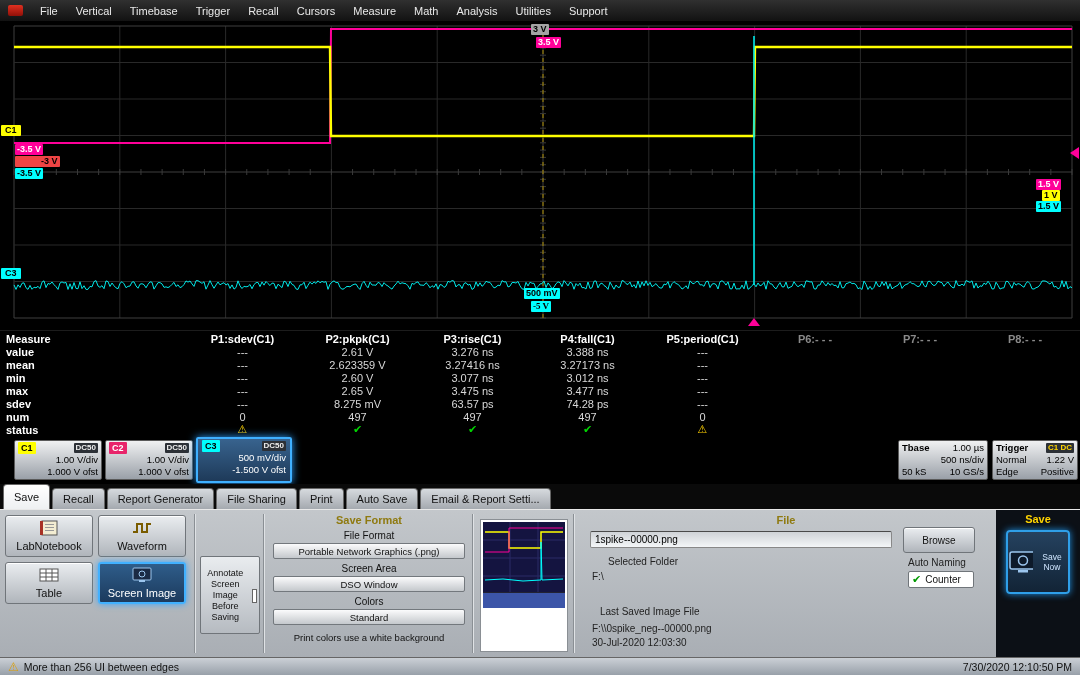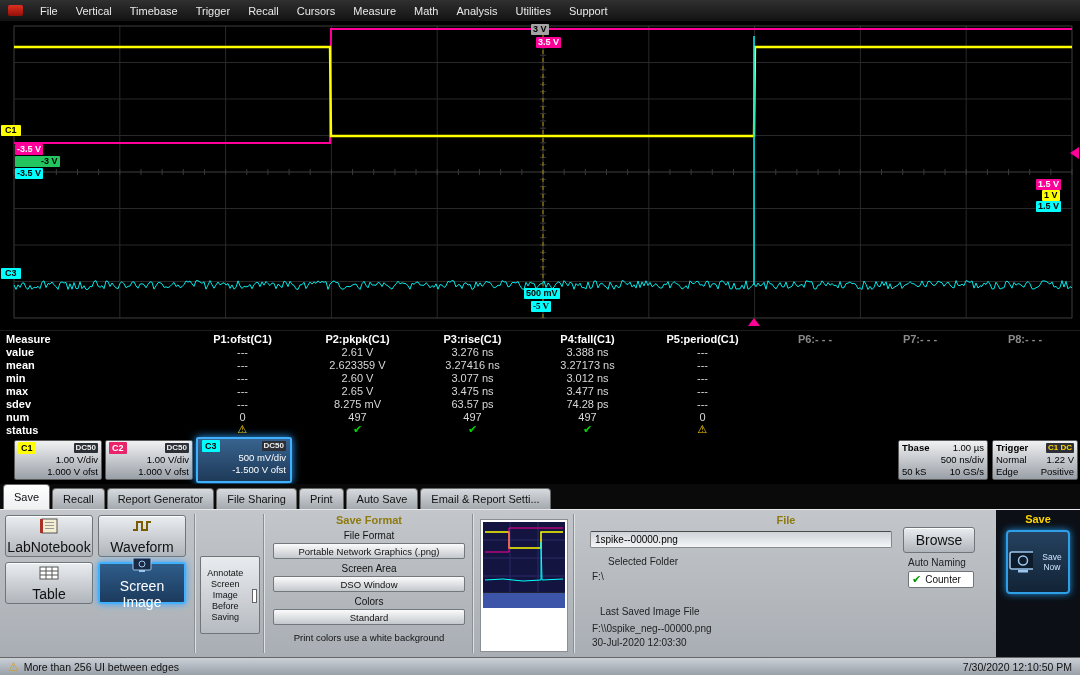--- a/index.html
+++ b/index.html
@@ -44,42 +44,42 @@
   
   .dialog{position:absolute;top:484px;left:0;width:1080px;height:173px;background:#b4b8bd}
   .tabbar{position:absolute;top:0;left:0;width:1080px;height:25px;background:#0a0a0a;display:flex;align-items:flex-end;padding-left:3px}
   .tab{height:21px;margin-right:2px;padding:0 10px;font-size:11px;color:#111;background:linear-gradient(#d6dade,#a4a9af);border:1px solid #666;border-bottom:none;border-radius:4px 4px 0 0;font-family:inherit;cursor:default;white-space:nowrap}
   .tab.active{background:linear-gradient(#ffffff,#eef0f2);height:25px}
   .close-btn{position:absolute;right:2px;bottom:0;width:46px;height:21px;background:linear-gradient(#5c6168,#2c3036);color:#eee;font-size:11px;border:1px solid #888;border-bottom:none;border-radius:4px 4px 0 0;font-family:inherit;cursor:default}
   .dialog-body{position:absolute;top:25px;left:0;width:1080px;height:148px;background:linear-gradient(#c3c7cb,#a9aeb4);border-top:1px solid #e8e8e8}
   .vsep{position:absolute;top:4px;bottom:4px;width:2px;border-left:1px solid #8a8f94;border-right:1px solid #dfe2e5}
 
   .side-buttons{position:absolute;left:5px;top:5px;display:grid;grid-template-columns:88px 88px;grid-auto-rows:42px;gap:5px}
-  .side-btn{background:linear-gradient(#eaedf0,#b0b5bb);border:1px solid #70757a;border-radius:3px;box-shadow:inset 0 1px 0 #fff;display:flex;flex-direction:column;align-items:center;justify-content:center;gap:2px;font-size:14px;color:#111;font-family:inherit;cursor:default}
+  .side-btn{background:linear-gradient(#eaedf0,#b0b5bb);border:1px solid #70757a;border-radius:3px;box-shadow:inset 0 1px 0 #fff;display:flex;flex-direction:column;align-items:center;justify-content:center;gap:2px;font-size:11px;color:#111;font-family:inherit;cursor:default}
   .side-btn.selected{background:linear-gradient(#2f5d8a,#1c3a5d);color:#fff;border:2px solid #41b1ff;box-shadow:0 0 7px #35a5ff}
 
   .annotate{position:absolute;left:200px;top:46px;width:60px;height:78px;background:linear-gradient(#e9ecef,#b6bbc1);border:1px solid #70757a;border-radius:2px;font-size:9px;line-height:11px;color:#111;display:flex;flex-direction:row;align-items:center;padding:4px 2px 3px;gap:4px;text-align:center;font-family:inherit;cursor:default}
   .annotate .cb{width:14px;height:14px;background:#fff;border:1px solid #666}
 
   .savefmt{position:absolute;left:266px;top:0;width:206px;height:148px;display:flex;flex-direction:column;align-items:center;font-size:10px;color:#111}
   .sec-title{color:#8f7a10;font-weight:bold;font-size:11px;margin-top:4px}
   .fmt-label{margin-top:4px}
   .dropdown{width:192px;height:16px;margin-top:2px;background:linear-gradient(#fbfbfc,#c4c8cc);border:1px solid #73787d;border-radius:2px;font-size:9.5px;color:#111;font-family:inherit;cursor:default}
   .fmt-note{margin-top:7px;font-size:9.5px}
 
   .preview{position:absolute;left:480px;top:9px;width:88px;height:133px;background:#fff;border:1px solid #8a8f94;padding:2px}
   .pv-screen{width:82px;height:70px;background:#141440;position:relative;overflow:hidden}
   .pv-mid{width:82px;height:16px;background:#3c55a8;border-top:1px solid #223}
   .pv-bottom{width:82px;height:41px;background:#fff}
 
   .filesec{position:absolute;left:576px;top:0;width:420px;height:148px;font-size:10px;color:#111}
   .filesec .sec-title{position:absolute;left:0;width:100%;text-align:center;top:0}
   .filefield{position:absolute;left:14px;top:21px;width:302px;height:17px;border:1px solid #888;border-top-color:#4a4a4a;background:linear-gradient(#cfd3d7,#f4f6f8);font-size:10px;padding:0 4px;font-family:inherit;color:#000;border-radius:2px}
   .lbl{position:absolute;color:#222}
-  .browse{position:absolute;left:327px;top:17px;width:72px;height:26px;background:linear-gradient(#eaedf0,#b0b5bb);border:1px solid #70757a;border-radius:3px;box-shadow:inset 0 1px 0 #fff;font-size:14px;font-family:inherit;color:#111;cursor:default}
+  .browse{position:absolute;left:327px;top:17px;width:72px;height:26px;background:linear-gradient(#eaedf0,#b0b5bb);border:1px solid #70757a;border-radius:3px;box-shadow:inset 0 1px 0 #fff;font-size:10px;font-family:inherit;color:#111;cursor:default}
   .counterbox{position:absolute;left:332px;top:61px;width:66px;height:17px;background:#fff;border:1px solid #70757a;border-radius:2px;display:flex;align-items:center;gap:4px;padding:0 3px;cursor:default}
   .cbx{color:#009900;font-weight:bold;font-size:11px;font-family:"DejaVu Sans",sans-serif;line-height:11px}
 
   .savepanel{position:absolute;left:996px;top:0;width:84px;height:148px;background:#0c1016;display:flex;flex-direction:column;align-items:center}
   .savepanel .sec-title{color:#ffd400;margin-top:3px}
   .save-now{margin-top:5px;width:64px;height:64px;background:linear-gradient(#25425f,#122436);border:2px solid #2f9fe8;border-radius:4px;box-shadow:0 0 7px #1f8fe0;color:#cfe6ff;font-size:8.5px;display:flex;align-items:center;justify-content:center;gap:3px;font-family:inherit;cursor:default}
 
   
   .statusbar{position:absolute;top:657px;left:0;width:1080px;height:18px;background:linear-gradient(#cbd0d6,#98a0a9);display:flex;align-items:center;font-size:10.5px;color:#111;padding:0 8px;gap:5px;border-top:1px solid #666}
   .warn-ic{color:#dd9e00;font-family:"DejaVu Sans",sans-serif;font-size:12px;line-height:12px}
@@ -225,35 +225,35 @@
         <polyline points="14,25 330,25 331,114 754,114 755,25 1072,25" fill="none" stroke="#ffff00" stroke-width="2.4"></polyline>
         <polyline points="14,262.8941723704338 16,267.4315457344055 18,262.8312611579895 20,265.4178204536438 22,261.26879930496216 24,260.87119722366333 26,265.71421098709106 28,267.4015393257141 30,263.3925938606262 32,267.29449129104614 34,265.1892018318176 36,265.7927289009094 38,264.3056950569153 40,266.62720918655396 42,260.1663899421692 44,258.79842069745064 46,265.56036323308945 48,261.45174527168274 50,262.15862107276917 52,259.9790794849396 54,262.6976208984852 56,264.70904886722565 58,267.43353378772736 60,260.97978162765503 62,259.8882899284363 64,261.00944498181343 66,260.4199198484421 68,267.4339739382267 70,261.76590275764465 72,267.2484667301178 74,260.56034207344055 76,266.45661023259163 78,266.6879097223282 80,259.7729216814041 82,266.62052431702614 84,263.73160791397095 86,267.42964029312134 88,267.3257164955139 90,264.34763193130493 92,264.84383630752563 94,259.6390976905823 96,258.601885586977 98,263.97495022043586 100,265.36713099479675 102,263.67028403282166 104,266.698828458786 106,258.91026854515076 108,259.617882758379 110,264.4939104914665 112,260.99880170822144 114,263.75444746017456 116,265.8542094230652 118,266.7751383781433 120,261.26576948165894 122,259.66643476486206 124,261.8233259022236 126,265.7071589231491 128,264.3328765630722 130,264.05343329906464 132,260.1085218191147 134,259.8082391321659 136,263.95070201158524 138,266.23652505874634 140,262.1511559486389 142,261.69553232192993 144,262.63997888565063 146,265.7936387062073 148,262.3218560218811 150,259.84090280532837 152,260.2431743443012 154,267.1293310523033 156,263.86865162849426 158,260.6375467777252 160,260.62045815587044 162,261.8876659274101 164,265.3641886115074 166,264.85386776924133 168,265.5720045566559 170,264.4792854785919 172,262.33335518836975 174,260.36591839790344 176,264.5124764740467 178,262.8144394159317 180,265.6095801591873 182,264.7127825021744 184,262.518722653389 186,258.94163858890533 188,260.1373762190342 190,259.0047450661659 192,261.8526826798916 194,264.4078722000122 196,258.72521114349365 198,258.6891796551645 200,260.01789862662554 202,261.3458956480026 204,259.7501014471054 206,267.1774303019047 208,263.0768163204193 210,258.64756655693054 212,262.72506522759795 214,266.2737863063812 216,262.9639747142792 218,260.00164008140564 220,262.8342161476612 222,261.5693665742874 224,260.719638466835 226,263.04092514514923 228,261.576065659523 230,266.40467274188995 232,262.9115654230118 234,267.10842430591583 236,265.5067163705826 238,258.8289986848831 240,263.85352316498756 242,266.52447843551636 244,264.26610136032104 246,264.829562664032 248,264.44215726852417 250,262.5040316581726 252,266.7561526298523 254,262.58890104293823 256,260.6787905693054 258,260.39081171154976 260,264.61975330114365 262,259.95114159584045 264,263.163621455431 266,259.47723066806793 268,261.59454956650734 270,263.5490417480469 272,261.11122703552246 274,261.3552436828613 276,266.72747230529785 278,262.2115249633789 280,263.78674125671387 282,265.6542625427246 284,259.1291217803955 286,260.12803676724434 288,264.5746964812279 290,259.28286814689636 292,262.4250870049 294,263.3585673570633 296,266.8787542581558 298,267.4836674928665 300,262.8891797065735 302,262.7485203742981 304,260.2311062812805 306,266.6083610355854 308,263.2325314283371 310,260.1116632223129 312,262.1281911432743 314,259.87722849845886 316,261.3978653252125 318,258.8289042711258 320,260.8329781591892 322,259.4173970222473 324,260.26756742596626 326,259.6192316412926 328,267.35277649760246 330,262.1820743083954 332,260.03719115257263 334,258.84307196736336 336,260.6176592707634 338,260.5030433833599 340,265.43409073352814 342,267.1615835428238 344,266.8472157716751 346,264.8479744195938 348,264.39184868335724 350,264.81794226169586 352,263.3112145662308 354,262.3017727136612 356,262.05019867420197 358,265.26070845127106 360,267.47800266742706 362,261.6564793586731 364,259.3236355781555 366,263.3190543949604 368,265.8231076002121 370,260.1094659566879 372,263.0136891901493 374,263.02151560783386 376,263.2501599788666 378,260.3681972026825 380,261.32654002308846 382,264.58081352710724 384,260.66511023044586 386,262.9025234282017 388,263.9902629852295 390,265.76000595092773 392,267.13952827453613 394,264.05921936035156 396,261.9471492767334 398,259.1660804748535 400,261.8977454006672 402,260.7649291753769 404,261.3737305402756 406,261.7162336111069 408,263.83788669109344 410,267.2042735815048 412,261.3413723707199 414,262.3112634420395 416,260.5018023252487 418,259.8884607851505 420,262.9983289837837 422,263.13074588775635 424,263.360239982605 426,260.66318225860596 428,262.5852577984333 430,265.82633912563324 432,263.67630183696747 434,265.3151572942734 436,261.80367362499237 438,267.18354547023773 440,262.5580824613571 442,263.07475316524506 444,265.45997512340546 446,263.9987291097641 448,259.25001323223114 450,260.2188402712345 452,258.527271091938 454,259.20145207690075 456,264.99694216251373 458,262.7172232866287 460,262.86385214328766 462,266.54390728473663 464,261.57348215579987 466,260.6606684923172 468,263.1632470190525 470,262.22529649734497 472,267.4653286933899 474,266.0917286872864 476,259.8244061470032 478,264.28976514935493 480,260.782923579216 482,264.3348764181137 484,262.57952296733856 486,259.2857917547226 488,260.2317363321781 490,260.3789866566658 492,263.2823451459408 494,265.8974530696869 496,265.07158160209656 498,263.17512679100037 500,263.6768844127655 502,258.5896565914154 504,259.94168758019805 506,259.77575945854187 508,264.95395091176033 510,264.1092253923416 512,260.59012854099274 514,260.49514427781105 516,261.03906112909317 518,259.4412778019905 520,263.77666983008385 522,266.8291366100311 524,267.35702109336853 526,260.3187930583954 528,263.93953517079353 530,260.18439400196075 532,261.25030413269997 534,261.3209671974182 536,266.4959740638733 538,264.6088318824768 540,261.95525598526 542,261.61196756362915 544,258.9103264808655 546,265.56230810284615 548,260.877800822258 550,263.43528497219086 552,266.73206317424774 554,265.0855258703232 556,261.7435749769211 558,259.8329881429672 560,260.66862311959267 562,264.63001757860184 564,258.6051640510559 566,261.06620478257537 568,263.8638815879822 570,260.21319341659546 572,261.346776753664 574,267.27990329265594 576,261.5715842247009 578,263.7590308189392 580,261.12430334091187 582,265.7007269859314 584,265.5582480430603 586,267.0085120201111 588,259.95837926864624 590,266.4431283771992 592,265.731449007988 594,259.2549098730087 596,258.9661971628666 598,265.89908438920975 600,262.0345206260681 602,261.13316106796265 604,263.53731298446655 606,264.69534063339233 608,267.4164481163025 610,260.0913825035095 612,263.74907472729683 614,267.2163199186325 616,263.00818288326263 618,265.4284237623215 620,265.0420526266098 622,258.5562609434128 624,259.2541376315057 626,261.694814696908 628,262.48808056116104 630,260.02941542863846 632,264.9408000409603 634,262.6963803768158 636,266.13512682914734 638,258.9726502895355 640,265.55616477131844 642,259.8818837404251 644,263.8767832815647 646,258.76783895492554 648,263.4652497731149 650,260.3651566505432 652,264.6876247227192 654,263.3595780134201 656,261.5759519338608 658,264.4026526212692 660,266.009853720665 662,265.97382628917694 664,262.0885843038559 666,262.772745013237 668,259.6048072576523 670,266.10598865151405 672,261.7428014278412 674,259.6305682659149 676,261.45037654042244 678,262.34657204151154 680,264.2988039255142 682,267.07083904743195 684,265.7824817895889 686,263.746316075325 688,266.70977079868317 690,258.802751660347 692,261.1420115530491 694,261.7558455467224 696,259.673593044281 698,259.2901017963886 700,262.91678661108017 702,262.7389051914215 704,264.34332966804504 706,259.7485468387604 708,259.16868355870247 710,265.60907858610153 712,262.1661376953125 714,261.5465602874756 716,262.54094314575195 718,267.015588760376 720,259.72559356689453 722,258.7420943081379 724,260.2579449675977 726,263.11517003178596 728,259.8429981470108 730,266.7332243025303 732,266.84671688079834 734,261.15986728668213 736,267.03056621551514 738,266.802960395813 740,266.9109182357788 742,263.1304712295532 744,266.84592723846436 746,258.80621814727783 748,267.3167946636677 750,265.8919835090637 752,263.54046297073364 754,261.5626149177551 756,264.8072552680969 758,260.9515690803528 760,263.83997774124146 762,262.9206624031067 764,260.32661867141724 766,267.21061781048775 768,258.74180114269257 770,261.7197185717523 772,262.038351893425 774,265.069140791893 776,266.9053553342819 778,263.52222287654877 780,260.55936896800995 782,264.77894750237465 784,264.9251501560211 786,260.08348393440247 788,266.32575276494026 790,265.21253168582916 792,264.35808289051056 794,259.6521192789078 796,262.8331893980503 798,264.72093963623047 800,263.3051280975342 802,262.3068656921387 804,265.4425525665283 806,258.8779296875 808,259.194387704134 810,259.95245641469955 812,259.81905218958855 814,266.66164338588715 816,267.07993495464325 818,263.05726087093353 820,263.0171822309494 822,258.79582726955414 824,261.3397676050663 826,263.947851896286 828,260.55382323265076 830,263.265343695879 832,261.5671521425247 834,263.51049196720123 836,263.2566519975662 838,265.97408163547516 840,259.62142193317413 842,265.83507910370827 844,265.723060131073 846,261.6908030509949 848,261.06540632247925 850,259.9752879142761 852,261.6680066883564 854,261.36330211162567 856,262.7196716070175 858,266.7375305891037 860,265.7298139333725 862,267.49001681804657 864,259.02083349227905 866,262.33657625317574 868,267.4844549894333 870,264.3560004234314 872,267.4830527305603 874,265.3122229576111 876,259.56287145614624 878,263.8327768146992 880,264.703128695488 882,259.6679958105087 884,263.4925643503666 886,259.77310729026794 888,266.8313684761524 890,261.6466656923294 892,266.90403139591217 894,265.3477622270584 896,264.1941591501236 898,263.1176835298538 900,260.2791553735733 902,266.4618619978428 904,263.70572566986084 906,262.47932529449463 908,261.78898906707764 910,259.6585512161255 912,261.6078179180622 914,261.765860915184 916,263.4552706480026 918,264.6719764471054 920,263.6618050336838 922,258.887837767601 924,263.6345368921757 926,265.0308291912079 928,259.48897337913513 930,259.27483466267586 932,262.1172930598259 934,263.6506261229515 936,262.47228503227234 938,259.0978944301605 940,260.08277609944344 942,260.6575190424919 944,264.2676803767681 946,261.5510073900223 948,259.9972959756851 950,262.9457305967808 952,265.21058654785156 954,265.9461727142334 956,258.5596351623535 958,263.2952063046396 960,263.58994007110596 962,262.1018590927124 964,263.65005588531494 966,258.5470609664917 968,259.4680759869516 970,260.4195519834757 972,258.8354582488537 974,266.17109525203705 976,260.9700516462326 978,266.0550779104233 980,263.8148840665817 982,264.3805812597275 984,261.07062804698944 986,262.5774759054184 988,259.2494295835495 990,262.0009256899357 992,266.95622181892395 994,266.78426003456116 996,260.1825153827667 998,263.33014157414436 1000,267.07665407657623 1002,266.0933219194412 1004,265.79610311985016 1006,259.34676373004913 1008,259.52233496308327 1010,262.7589493393898 1012,266.1993759274483 1014,260.4252338409424 1016,263.1698763668537 1018,261.58833730220795 1020,262.18869292736053 1022,263.9660791158676 1024,265.23608577251434 1026,261.09723126888275 1028,259.50286185741425 1030,261.785688072443 1032,266.7555754184723 1034,267.0314781665802 1036,265.7059519290924 1038,264.990681886673 1040,262.8890402317047 1042,259.1045334339142 1044,258.9365544617176 1046,259.27819842100143 1048,260.71006271243095 1050,262.07366049289703 1052,259.8661423921585 1054,265.08773413300514 1056,264.2780833244324 1058,266.89145612716675 1060,265.5772166252136 1062,258.590735912323 1064,265.01746344193816 1066,259.4089856147766 1068,266.8917396366596 1070,264.62470519542694 1072,265.7843850851059" fill="none" stroke="#00e8e8" stroke-width="1"></polyline>
         <line x1="754" y1="263" x2="754" y2="14" stroke="#00e8e8" stroke-width="1.6"></line>
         <polygon points="748,304 760,304 754,296" fill="#ff0099"></polygon>
         <polygon points="1079,125 1079,137 1070,131" fill="#ff0099"></polygon>
       </svg>
     <div>
         <div class="tag" style="left: 531px; top: 2px; background: #a3a3a3; color: rgb(0, 0, 0);">3 V</div>
         <div class="tag" style="left: 536px; top: 15px; background: rgb(255, 0, 153); color: rgb(255, 255, 255);">3.5 V</div>
         <div class="tag" style="left: 15px; top: 122px; background: rgb(255, 0, 153); color: rgb(255, 255, 255);">-3.5 V</div>
-        <div class="tag" style="left: 15px; top: 134px; background: #22c55e; color: rgb(0, 0, 0); padding-left: 26px;">-3 V</div>
+        <div class="tag" style="left: 15px; top: 134px; background: #ef4444; color: rgb(0, 0, 0); padding-left: 26px;">-3 V</div>
         <div class="tag" style="left: 15px; top: 146px; background: rgb(0, 255, 255); color: rgb(0, 0, 0);">-3.5 V</div>
         <div class="tag" style="left: 1036px; top: 157px; background: rgb(255, 0, 153); color: rgb(255, 255, 255);">1.5 V</div>
         <div class="tag" style="left: 1042px; top: 168px; background: rgb(255, 255, 0); color: rgb(0, 0, 0);">1 V</div>
         <div class="tag" style="left: 1036px; top: 179px; background: rgb(0, 255, 255); color: rgb(0, 0, 0);">1.5 V</div>
         <div class="tag" style="left: 524px; top: 266px; background: rgb(0, 255, 255); color: rgb(0, 0, 0);">500 mV</div>
         <div class="tag" style="left: 531px; top: 279px; background: rgb(0, 255, 255); color: rgb(0, 0, 0); font-family: Liberation Serif, serif;">-5 V</div>
         <div class="chip" style="left: 1px; top: 103px; background: rgb(255, 255, 0);">C1</div>
         <div class="chip" style="left: 1px; top: 246px; background: rgb(0, 255, 255);">C3</div>
       </div>
   </div>
 
   <div class="measure">
       <div class="rl hd">Measure</div>
-      <div class="cell hd">P1:ofst(C1)</div>
+      <div class="cell hd">P1:sdev(C1)</div>
       <div class="cell hd">P2:pkpk(C1)</div>
       <div class="cell hd">P3:rise(C1)</div>
       <div class="cell hd">P4:fall(C1)</div>
       <div class="cell hd">P5:period(C1)</div>
       <div class="cell hd dim">P6:- - -</div>
       <div class="cell hd dim">P7:- - -</div>
       <div class="cell hd dim">P8:- - -</div>
       <div class="rl">value</div>
       <div class="cell">---</div>
       <div class="cell">2.61 V</div>

